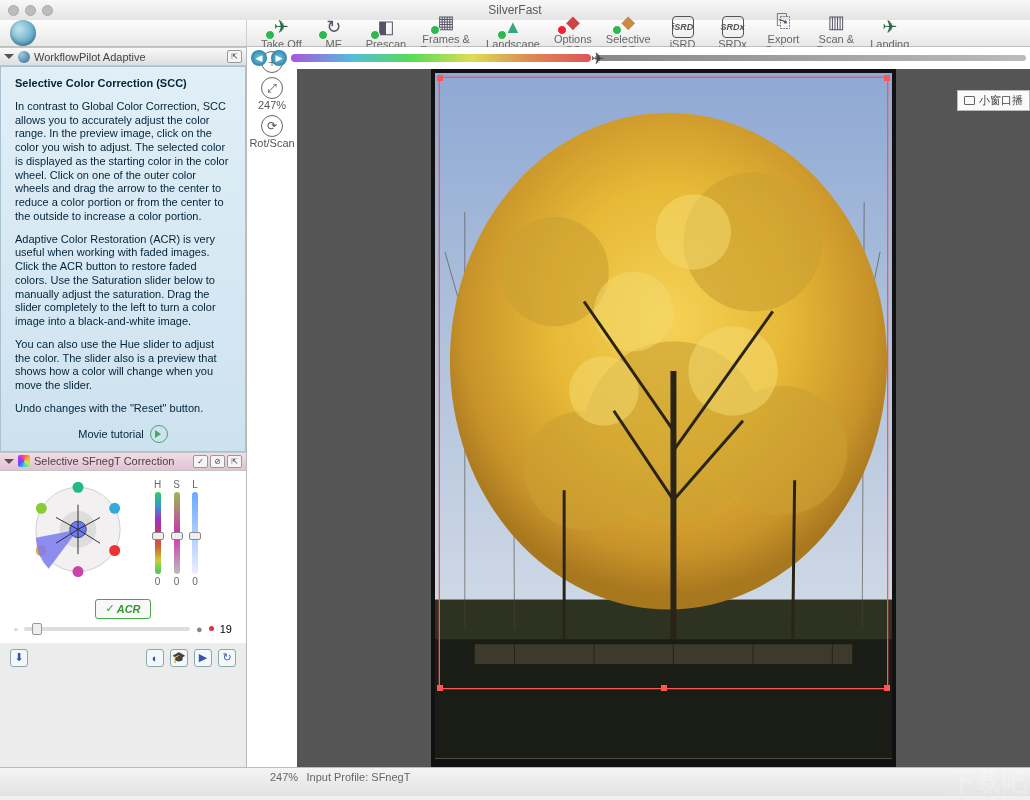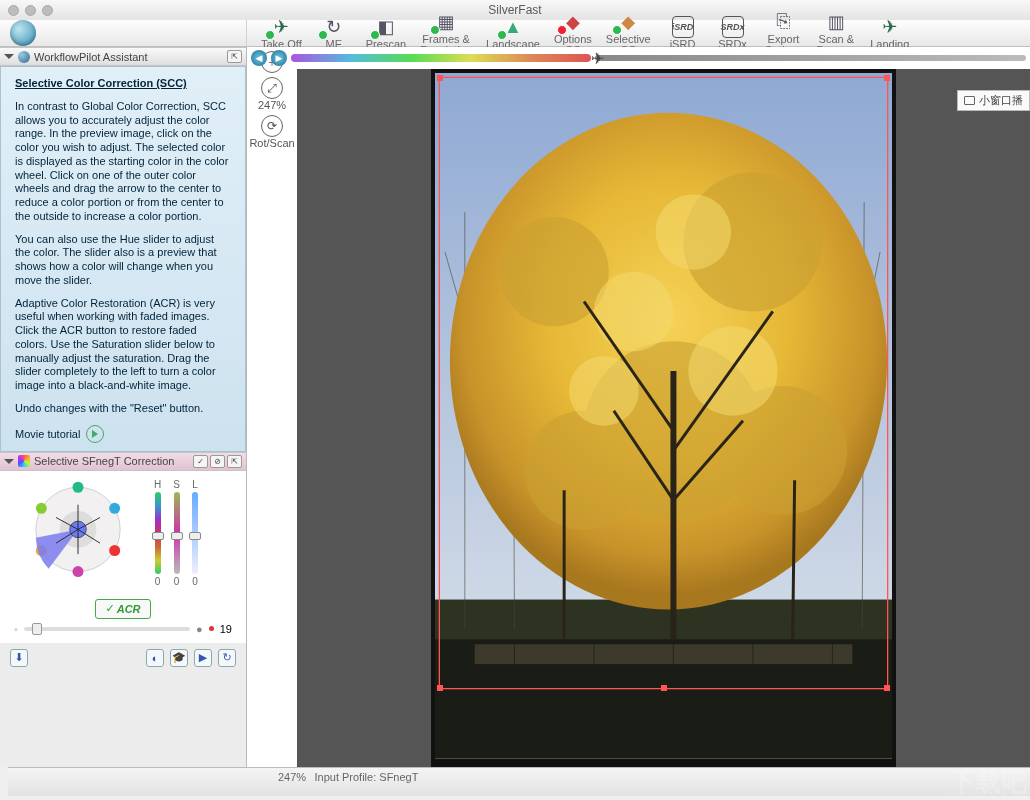--- a/index.html
+++ b/index.html
@@ -15,31 +15,31 @@
 .brand-title { font-size:16px; color:#888; font-weight:bold; display:flex; align-items:baseline; gap:3px;}
 .brand-title .r { font-size:9px; }
 .brand-title .ai { font-style:italic; color:#999; font-weight:normal;margin-top:40px; }
 .tools { flex:1; display:flex; align-items:center; gap:14px; padding:0 14px; }
 .t-btn { display:flex; flex-direction:column; align-items:center; gap:1px; cursor:pointer; color:#666; font-size:9px; min-width:36px; }
 .t-icon { width:28px; height:22px; display:flex; align-items:center; justify-content:center; font-size:18px; position:relative; }
 .t-icon .badge { position:absolute; width:10px; height:10px; border-radius:50%; background:#2fb84f; left:-2px; bottom:-2px; border:1px solid #fff; }
 .t-icon .badge.r { background:#e23; }
 .t-icon .srd { width:22px; height:22px; border:1.5px solid #555; border-radius:4px; display:flex; align-items:center; justify-content:center; font-size:9px; font-weight:bold; font-style:italic; color:#555;}
 .main { display:flex; height:calc(800px - 62px - 18px); }
-.footer { height:29px; background:linear-gradient(#f4f4f4,#e2e2e2); border-top:1px solid #bbb; color:#666; padding-left:270px; line-height:18px; font-size:10px;margin-left:8px;}
+.footer { height:29px; background:linear-gradient(#f4f4f4,#e2e2e2); border-top:1px solid #bbb; color:#666; padding-left:270px; line-height:18px; font-size:10px;}
 .side { width:247px; background:#ececec; border-right:1px solid #b8b8b8; overflow-y:auto; }
 .panelhead { height:19px; background:linear-gradient(#f9f9f9,#dedede); border-top:1px solid #c5c5c5; border-bottom:1px solid #c5c5c5; display:flex; align-items:center; padding:0 4px; color:#444; }
 .panelhead .disc { border:5px solid transparent; border-top-color:#555; margin-top:5px; margin-right:4px;}
 .panelhead .glb { width:12px; height:12px; border-radius:50%; background:radial-gradient(circle at 30% 30%,#9cd,#369);}
 .panelhead .spacer {flex:1}
 .panelhead .hbtn { width:15px; height:13px; border:1px solid #999; border-radius:2px; background:#f5f5f5; margin-left:2px; font-size:8px; text-align:center; line-height:11px; cursor:pointer;}
 .assist { background:linear-gradient(#e1eff7,#cde2ef); padding:10px 14px 8px; color:#00233a; border:1px solid #a9c2d1; margin:0;}
-.assist b { font-weight:bold;text-decoration:underline; }
+.assist b { font-weight:bold; }
 .assist p { margin-bottom:9px; line-height:1.25; font-size:11px;}
-.mov-row { text-align:right; display:flex; align-items:center; justify-content:flex-start; gap:6px; font-size:11px;}
+.mov-row { text-align:right; display:flex; align-items:center; justify-content:center; gap:6px; font-size:11px;}
 .play-c {width:18px;height:18px;border:1.5px solid #4a6; border-radius:50%; display:inline-flex; align-items:center; justify-content:center;}
 .play-c::before{content:"";border:4px solid transparent; border-left:6px solid #4a6; margin-left:3px;}
 .scc-head { background:linear-gradient(#f0dde6,#e3c1d2); }
 .scc-body { background:#fff; padding:8px 8px 8px 8px; }
 .wheelrow { display:flex; gap:6px; }
 .wheel {width:140px;}
 .sliders { display:flex; gap:12px; }
 .sl { display:flex; flex-direction:column; align-items:center; gap:2px;}
 .sl-label { font-size:10px; color:#666;}
 .sl-track { width:6px; height:82px; border-radius:3px; background:#ccc; position:relative;}
@@ -160,29 +160,29 @@
     </div>
 </div>
 
 <div class="main">
 
   <div class="side">
 
     <div class="panelhead">
       <div class="disc"></div>
       <div class="glb"></div>
-      <span style="margin-left:4px">WorkflowPilot Assistant</span>
+      <span style="margin-left:4px">WorkflowPilot Adaptive</span>
       <div class="spacer"></div>
       <div class="hbtn">⇱</div>
     </div>
     <div class="assist">
       <p><b>Selective Color Correction (SCC)</b></p>
       <p>In contrast to Global Color Correction, SCC allows you to accurately adjust the color range. In the preview image, click on the color you wish to adjust. The selected color is displayed as the starting color in the color wheel. Click on one of the outer color wheels and drag the arrow to the center to reduce a color portion or from the center to the outside to increase a color portion.</p>
+      <p>Adaptive Color Restoration (ACR) is very useful when working with faded images. Click the ACR button to restore faded colors. Use the Saturation slider below to manually adjust the saturation. Drag the slider completely to the left to turn a color image into a black-and-white image.</p>
       <p>You can also use the Hue slider to adjust the color. The slider also is a preview that shows how a color will change when you move the slider.</p>
-      <p>Adaptive Color Restoration (ACR) is very useful when working with faded images. Click the ACR button to restore faded colors. Use the Saturation slider below to manually adjust the saturation. Drag the slider completely to the left to turn a color image into a black-and-white image.</p>
       <p>Undo changes with the "Reset" button.</p>
       <div class="mov-row">
         <span>Movie tutorial</span>
         <span class="play-c"></span>
       </div>
     </div>
 
     <div class="panelhead scc-head">
       <div class="disc"></div>
       <div style="width:12px;height:12px;background:conic-gradient(#f55,#fa3,#af3,#3cf,#55f,#a3f,#f55);border-radius:2px"></div>

